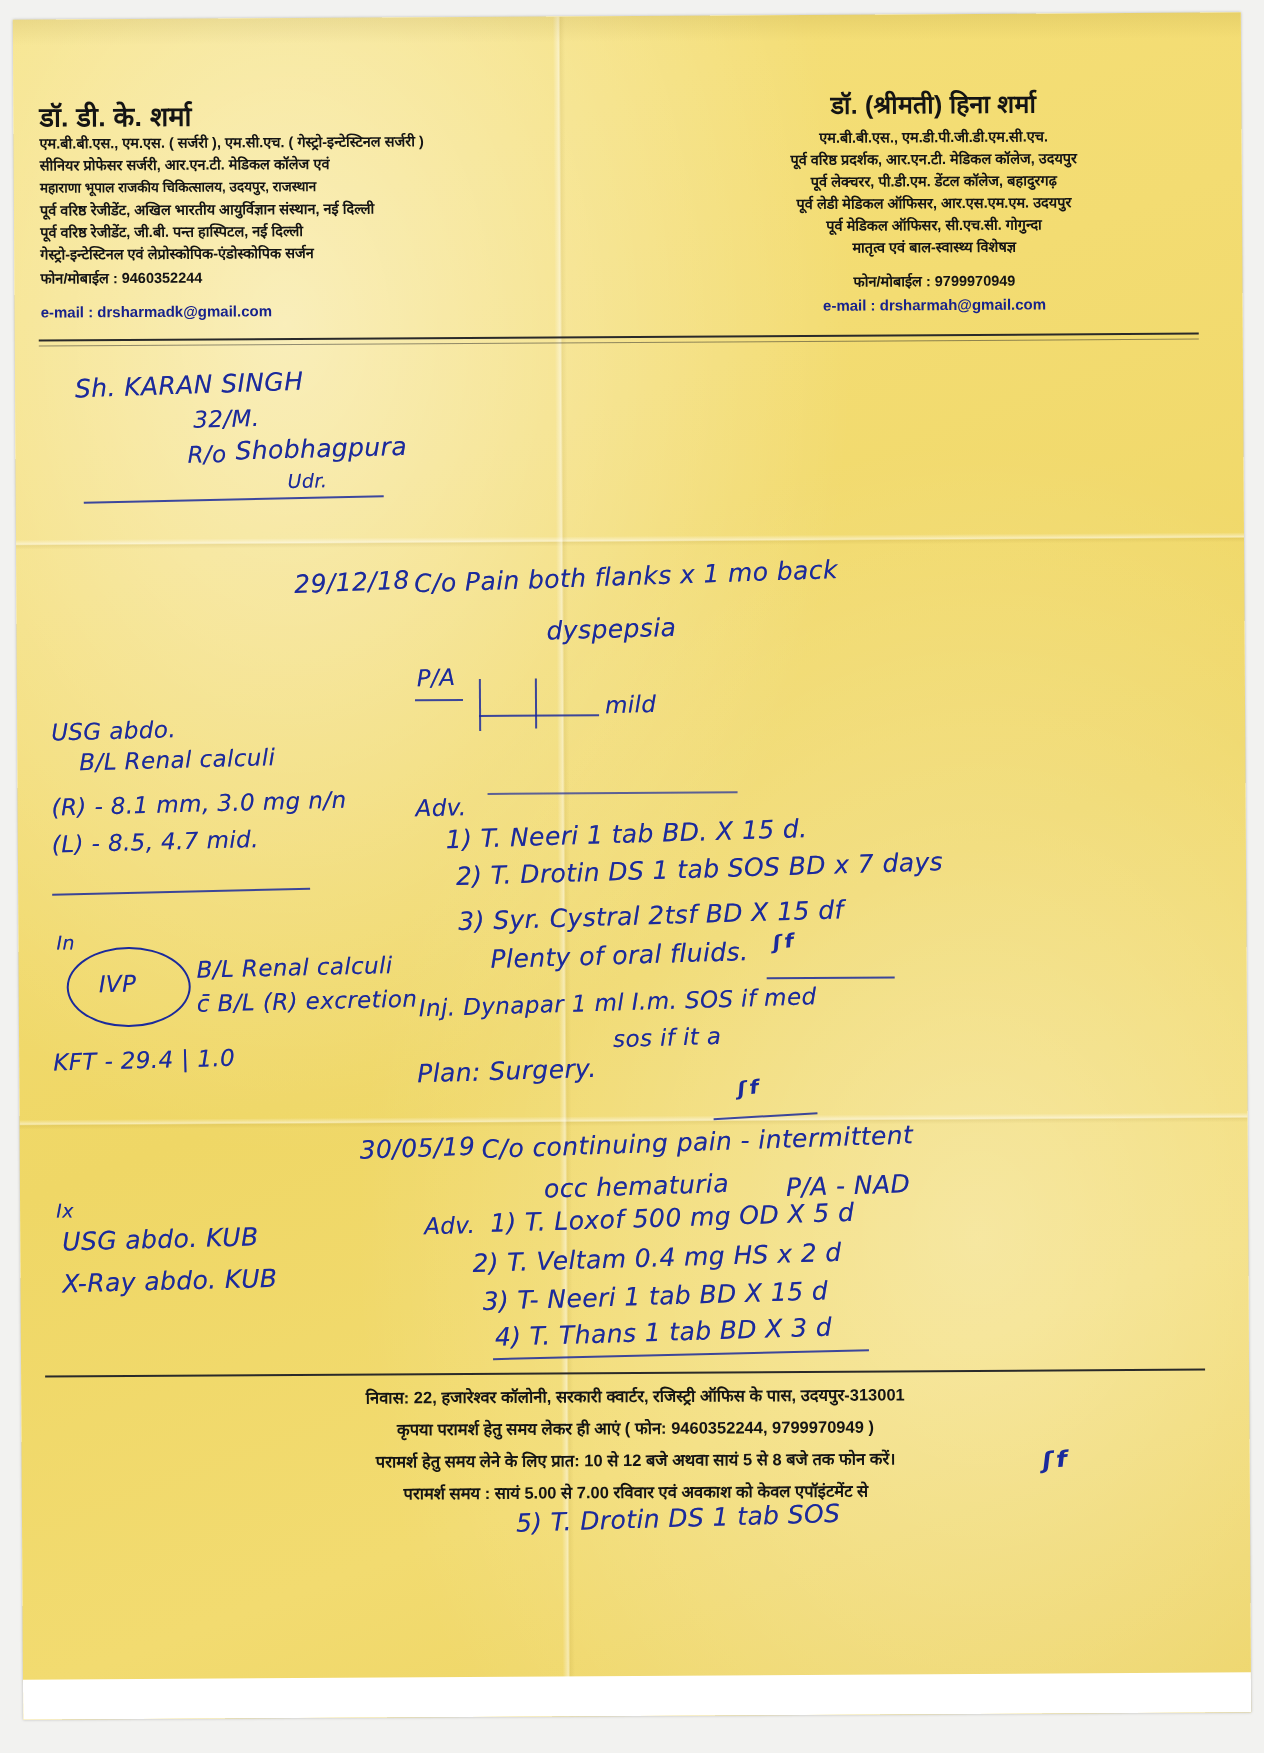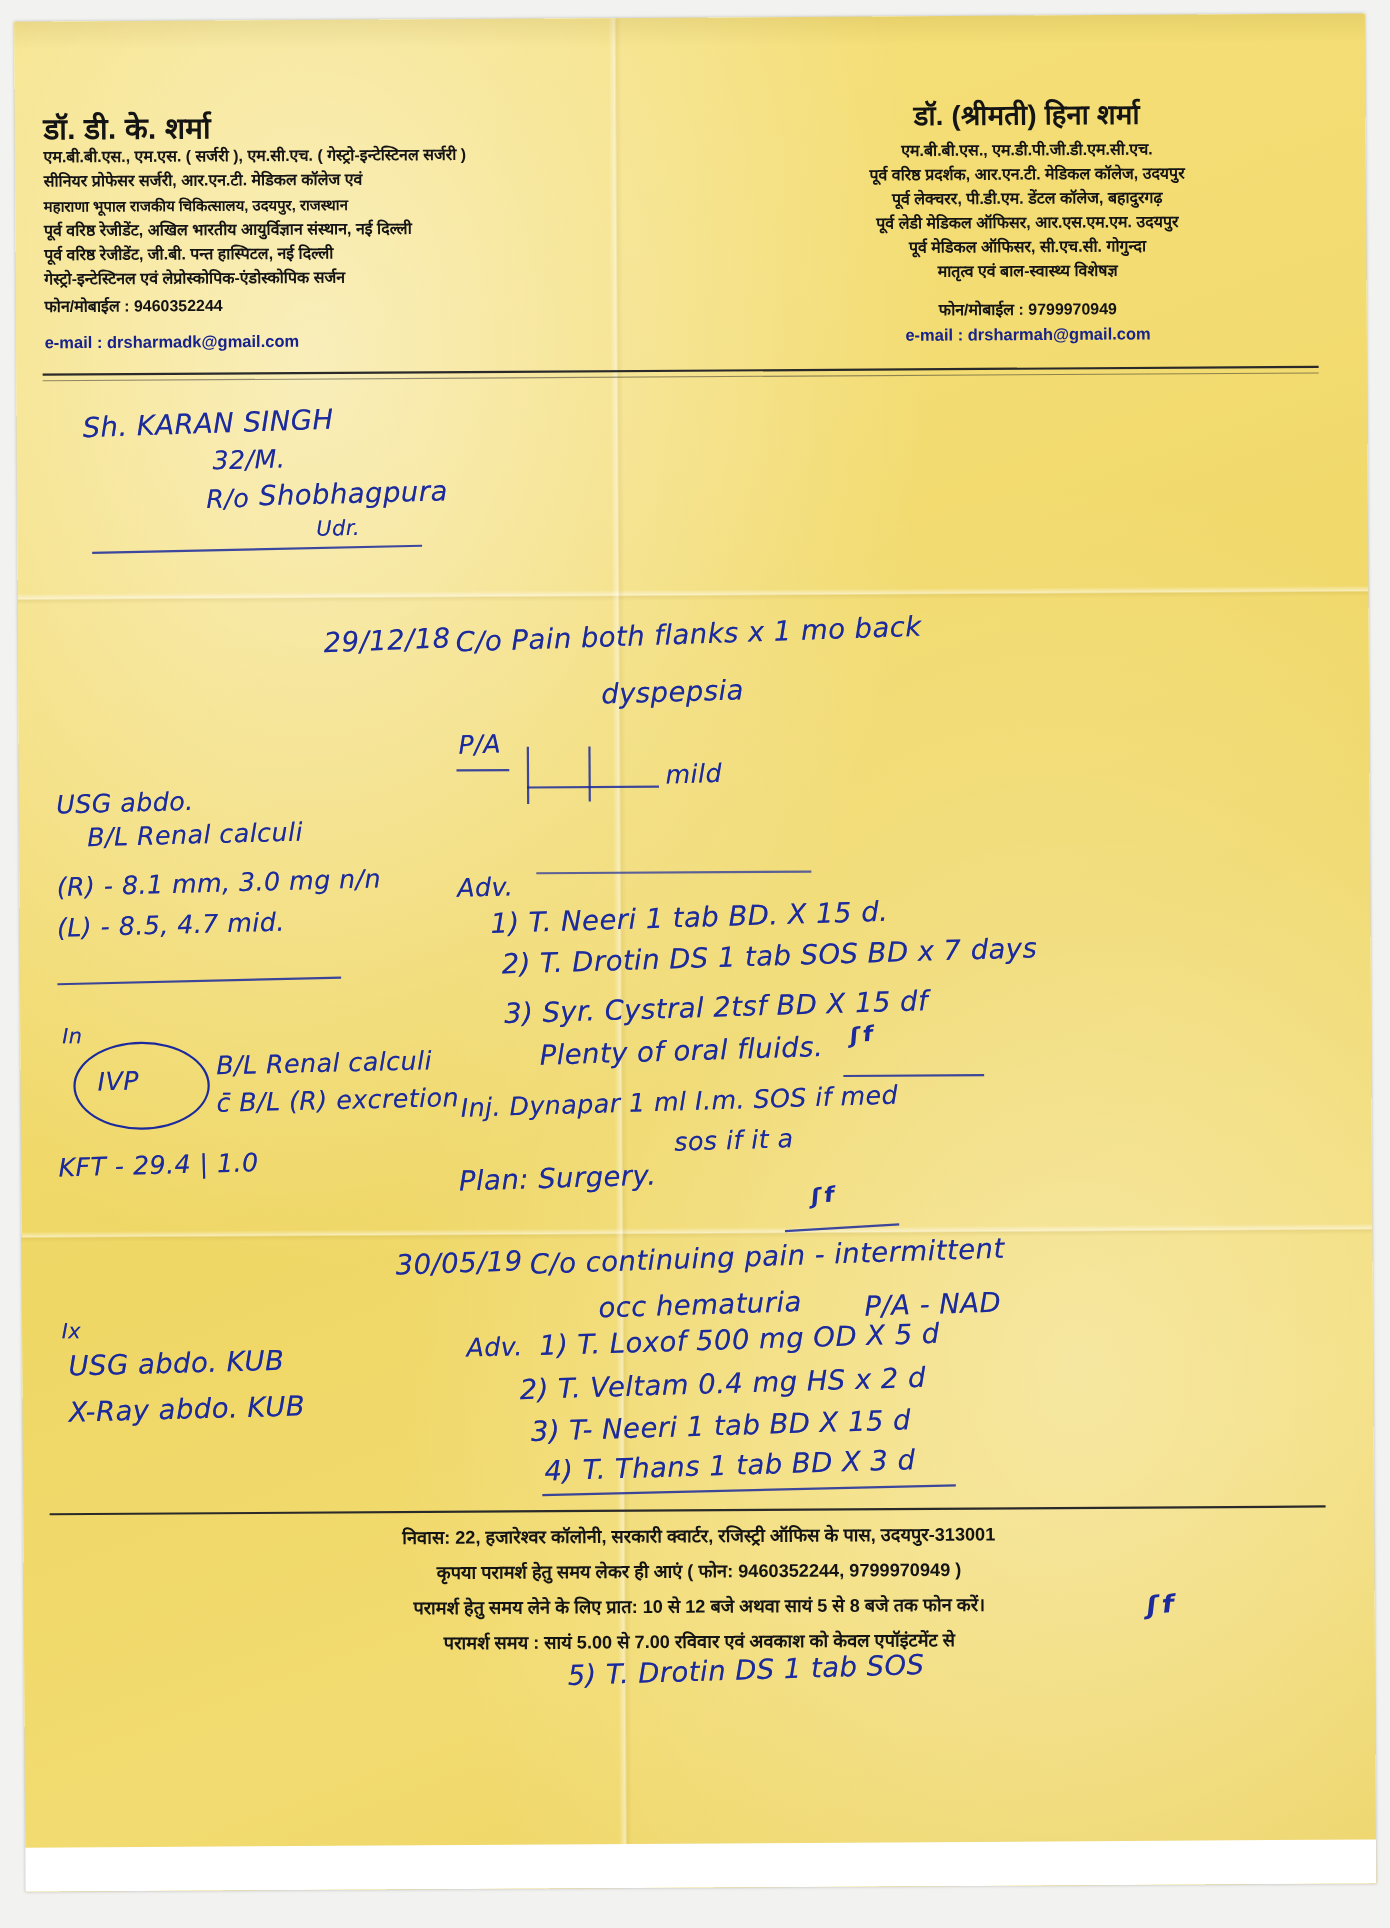--- a/index.html
+++ b/index.html
@@ -166,21 +166,21 @@
 
     <div class="hw s17" style="left:34px; top:700px; transform:rotate(-1.2deg);">USG abdo.</div>
     <div class="hw s17" style="left:62px; top:730px; transform:rotate(-1.2deg);">B/L Renal calculi</div>
     <div class="hw s17" style="left:34px; top:775px; transform:rotate(-1.2deg);">(R) - 8.1 mm, 3.0 mg n/n</div>
     <div class="hw s17" style="left:34px; top:812px; transform:rotate(-1.2deg);">(L) - 8.5, 4.7 mid.</div>
 
     <div class="underline" style="left:34px; top:872px; width:258px; transform:rotate(-1deg);"></div>
 
     <div class="hw s13" style="left:38px; top:912px;">In</div>
     <div class="ink-circle" style="left:48px; top:928px; width:120px; height:76px;"></div>
-    <div class="hw s17" style="left:70px; top:952px; transform:rotate(-1deg);">IVP</div>
+    <div class="hw s17" style="left:80px; top:952px; transform:rotate(-1deg);">IVP</div>
     <div class="hw s17" style="left:178px; top:938px; transform:rotate(-1deg);">B/L Renal calculi</div>
     <div class="hw s17" style="left:178px; top:972px; transform:rotate(-1deg);">c̄ B/L (R) excretion</div>
 
     <div class="hw s17" style="left:34px; top:1030px; transform:rotate(-1.2deg);">KFT - 29.4 | 1.0</div>
 
     <div class="hw s17" style="left:398px; top:778px; transform:rotate(-1.2deg);">Adv.</div>
     <div class="underline" style="left:470px; top:776px; width:250px; opacity:.7;"></div>
 
     <div class="hw s19" style="left:428px; top:808px; transform:rotate(-1.4deg);">1) T. Neeri 1 tab BD. X 15 d.</div>
     <div class="hw s19" style="left:438px; top:845px; transform:rotate(-1.4deg);">2) T. Drotin DS 1 tab SOS BD x 7 days</div>

